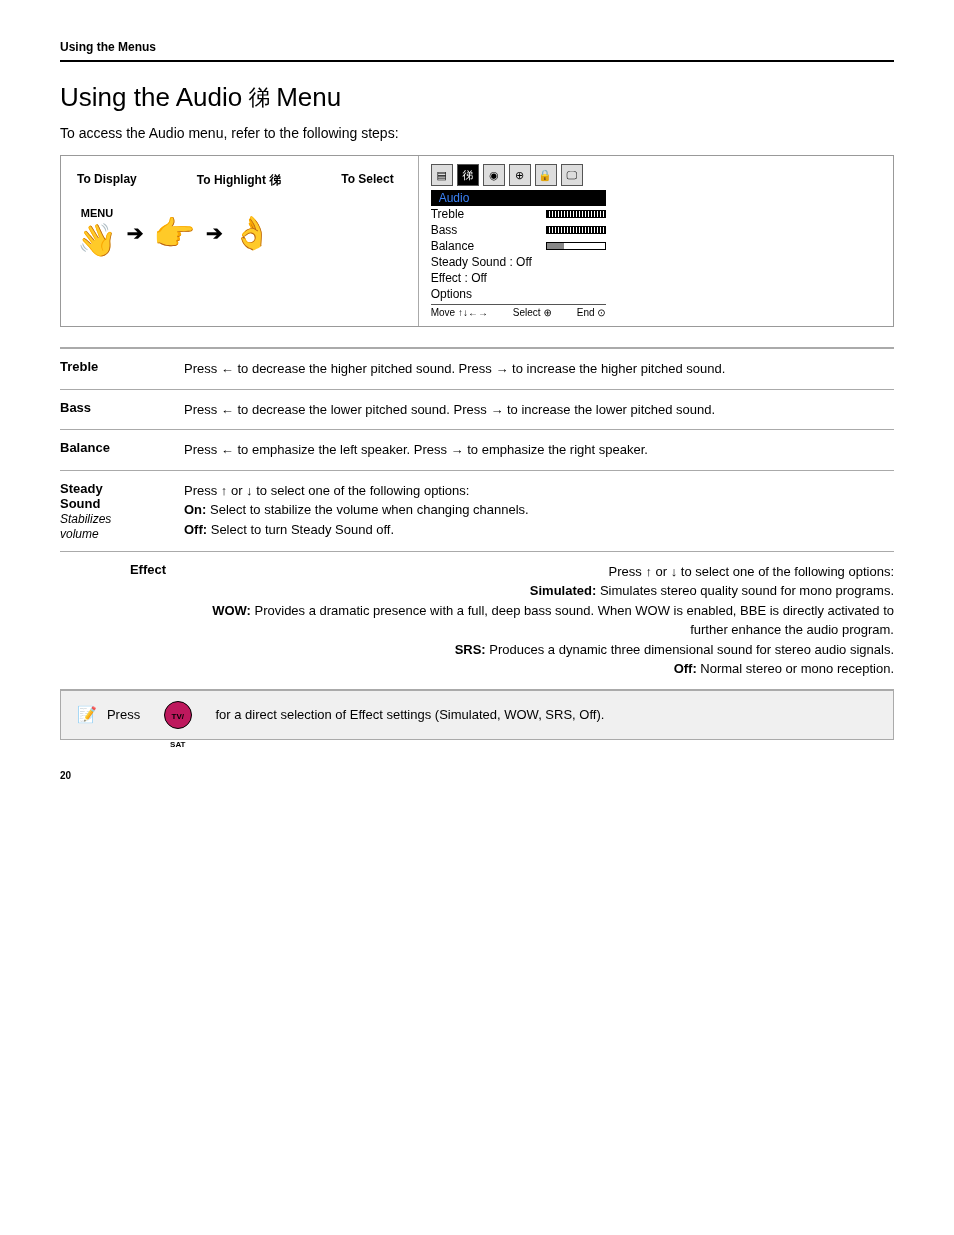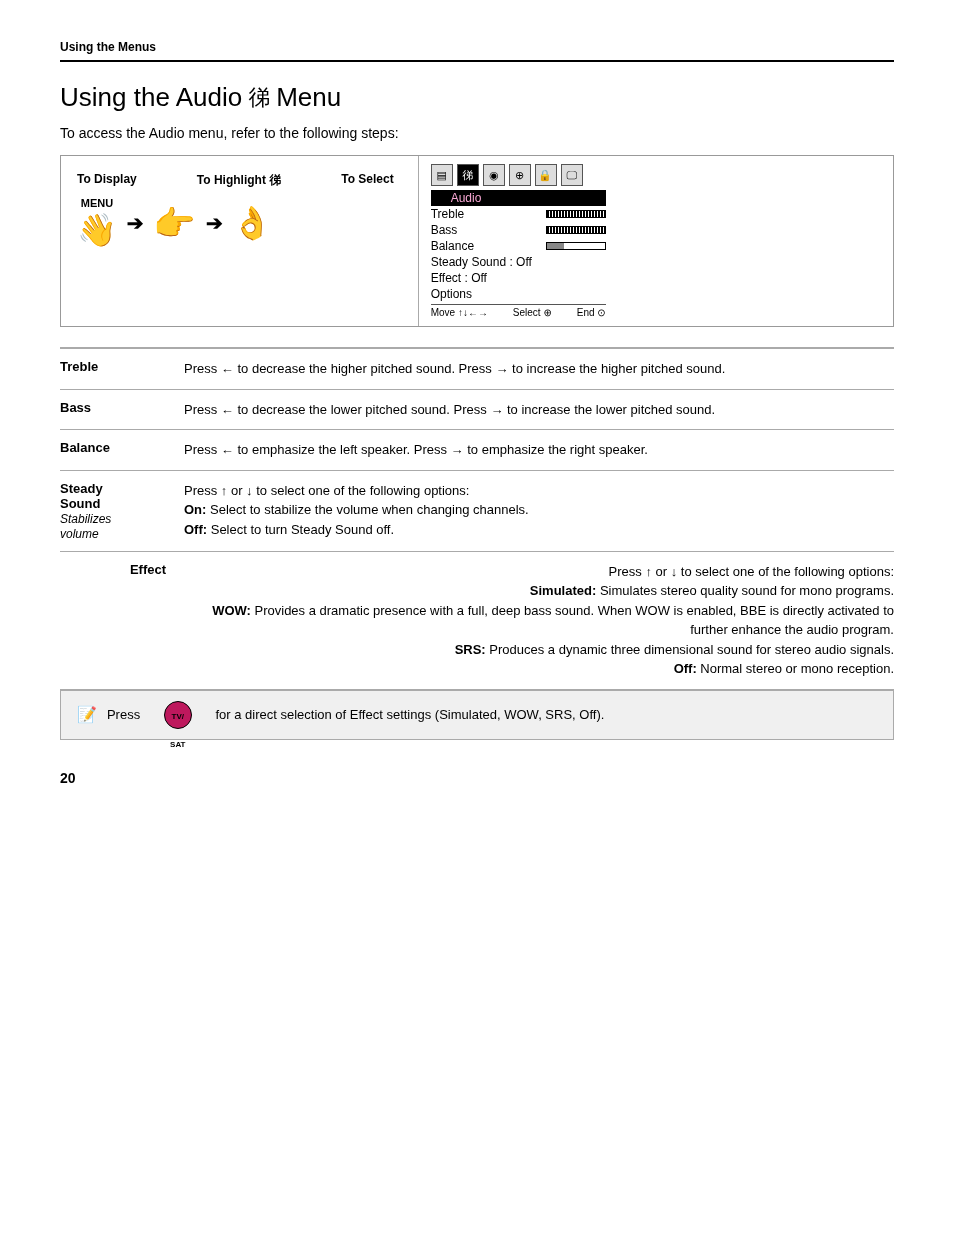--- a/index.html
+++ b/index.html
@@ -45,21 +45,21 @@
       align-items: stretch;
       margin-bottom: 20px;
       background: #fff;
     }
 
     .diagram-left {
       padding: 16px 24px 16px 16px;
       flex: 0 0 auto;
       display: flex;
       flex-direction: column;
-      gap: 2px;
+      gap: 12px;
     }
 
     .diagram-labels {
       display: flex;
       gap: 60px;
       font-size: 12px;
       font-weight: bold;
       margin-bottom: 6px;
     }
 
@@ -131,22 +131,22 @@
     .menu-item {
       display: flex;
       align-items: center;
       justify-content: space-between;
       font-size: 12px;
       padding: 1px 0;
     }
 
     .menu-item.selected {
       background: #000;
-      color: #f9a8d4;
-      padding: 1px 20px;
+      color: #3b82f6;
+      padding: 1px 8px;
     }
 
     .menu-item .bar-area {
       display: flex;
       align-items: center;
       font-size: 10px;
       margin-left: 8px;
     }
 
     .bar-full {
@@ -243,21 +243,21 @@
       width: 28px;
       height: 28px;
       font-size: 9px;
       font-weight: bold;
       text-align: center;
       line-height: 28px;
       background: #be185d;
     }
 
     .page-number {
-      font-size: 14px;
+      font-size: 10px;
       font-weight: bold;
       margin-top: 30px;
     }
   </style>
 </head>
 <body>
 
 <div class="page-container">
 
   <div class="breadcrumb">Using the Menus</div>

